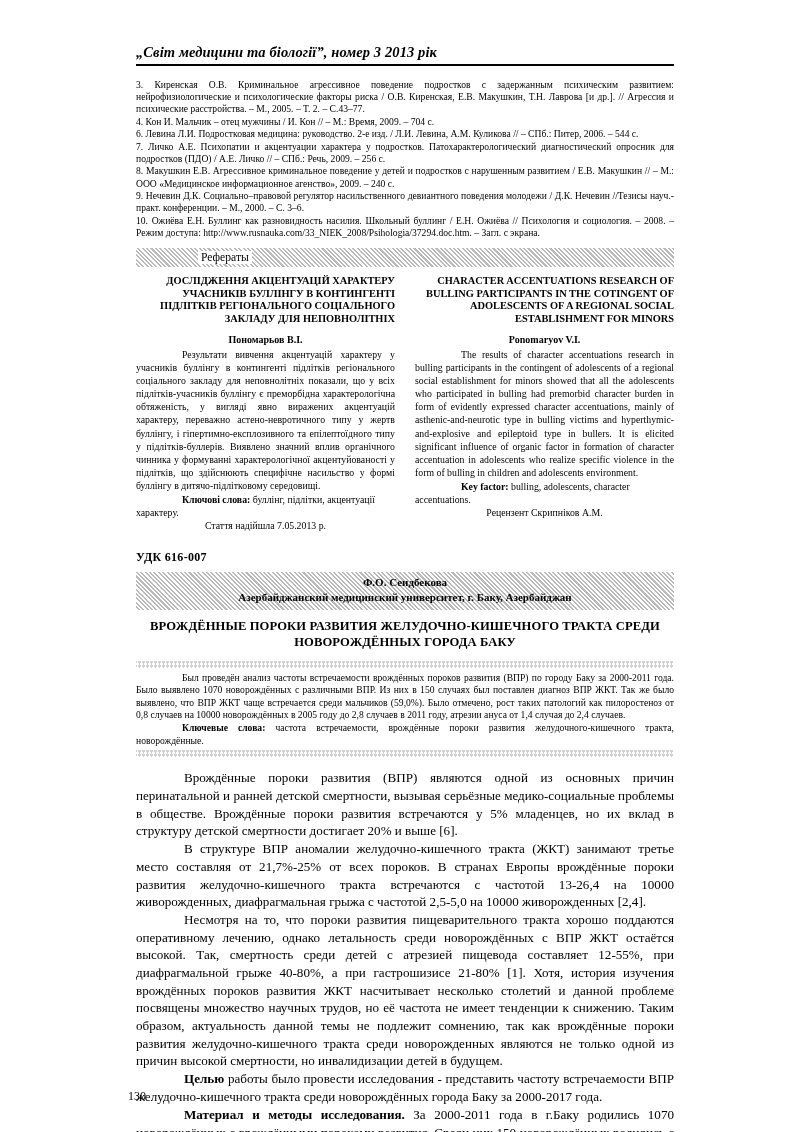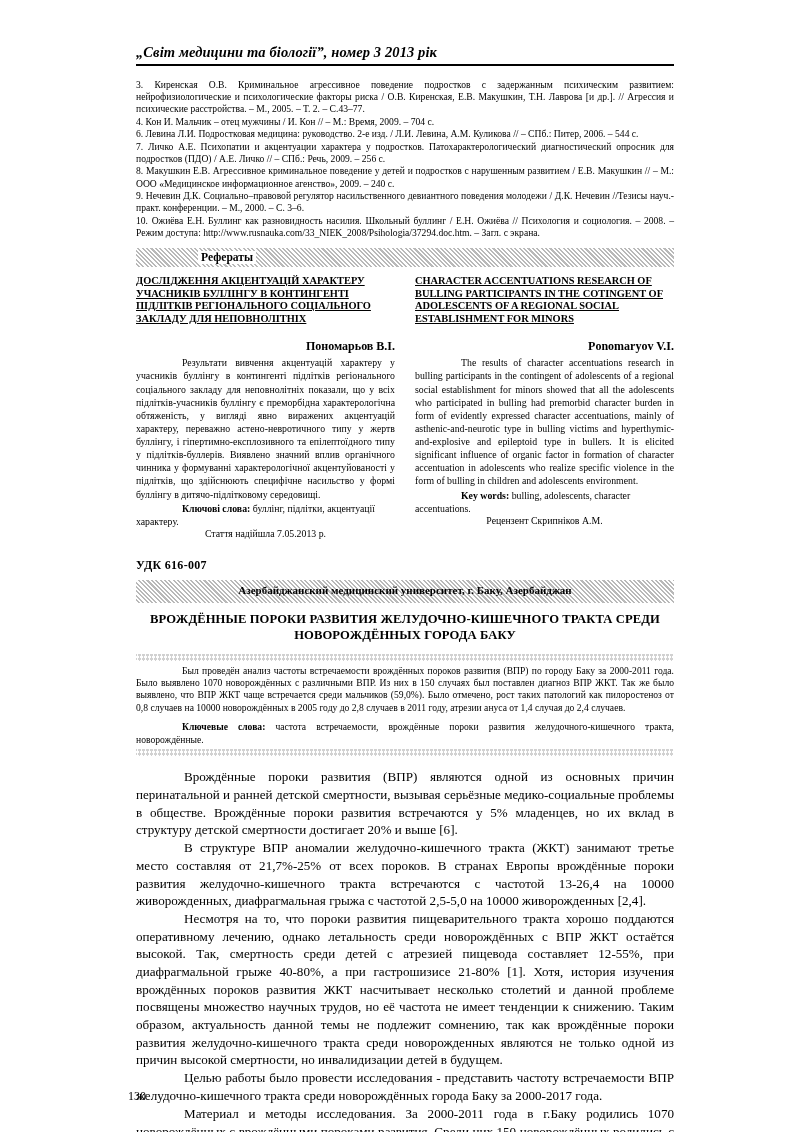--- a/index.html
+++ b/index.html
@@ -54,21 +54,21 @@
       #ffffff 0px, #ffffff 1.6px,
       #b9b9b9 1.6px, #b9b9b9 3.1px
     );
     background-color: #ffffff;
   }
   .referaty-band {
     margin-top: 9px;
     height: 19px;
     line-height: 19px;
     font-size: 11.6px;
-    font-weight: bold;
+    font-weight: normal;
     padding-left: 62px;
     box-sizing: border-box;
     color: #000;
   }
   .referaty-band span {
     background: #ffffff;
     padding: 0 3px;
   }
 
   
@@ -78,30 +78,29 @@
     margin-top: 8px;
   }
   .abs-col {
     width: 50%;
     font-size: 9.8px;
     line-height: 1.3;
   }
   .abs-title {
     font-weight: bold;
     font-size: 10.4px;
-    text-align: left;
+    text-align: right;
     line-height: 1.22;
     text-transform: uppercase;
-    text-decoration: underline;
   }
   .abs-author {
     font-weight: bold;
-    font-size: 12px;
-    text-align: right;
-    margin-top: 13px;
+    font-size: 10px;
+    text-align: center;
+    margin-top: 7px;
   }
   .abs-body {
     text-align: justify;
     text-justify: inter-word;
     text-indent: 46px;
     margin-top: 2px;
     line-height: 1.34;
   }
   .abs-keywords {
     margin-top: 1px;
@@ -165,37 +164,37 @@
   .abs-box .inner {
     padding: 4px 0 3px 0;
   }
   .abs-box p {
     margin: 0;
     text-align: justify;
     text-justify: inter-word;
     text-indent: 46px;
   }
   .abs-box p.kw {
-    margin-top: 7px;
+    margin-top: 1px;
     font-family: Liberation Serif, serif;
   }
 
   
   .body-text {
     margin-top: 12px;
     font-size: 13.1px;
     line-height: 1.345;
   }
   .body-text p {
     margin: 0 0 0.5px 0;
     text-align: justify;
     text-justify: inter-word;
     text-indent: 48px;
   }
-  .body-text b { font-weight: normal; }
+  .body-text b { font-weight: bold; }
 
   
   .folio {
     position: absolute;
     left: 54px;
     bottom: 28px;
     font-size: 12px;
   }
 </style>
 </head>
@@ -231,31 +230,32 @@
         <span>буллінг, підлітки, акцентуації характеру.</span>
       </div>
       <div class="abs-foot">Стаття надійшла 7.05.2013 р.</div>
     </div>
 
     <div class="abs-col">
       <div class="abs-title">CHARACTER ACCENTUATIONS RESEARCH OF BULLING PARTICIPANTS IN THE COTINGENT OF ADOLESCENTS OF A REGIONAL SOCIAL ESTABLISHMENT FOR MINORS</div>
       <div class="abs-author">Ponomaryov V.I.</div>
       <div class="abs-body">The results of character accentuations research in bulling participants in the contingent of adolescents of a regional social establishment for minors showed that all the adolescents who participated in bulling had premorbid character burden in form of evidently expressed character accentuations, mainly of asthenic-and-neurotic type in bulling victims and hyperthymic-and-explosive and epileptoid type in bullers. It is elicited significant influence of organic factor in formation of character accentuation in adolescents who realize specific violence in the form of bulling in children and adolescents environment.</div>
       <div class="abs-keywords">
-        <b>Key words:</b>
+        <b>Key factor:</b>
         <span>bulling, adolescents, character accentuations.</span>
       </div>
       <div class="abs-foot">Рецензент Скрипніков А.М.</div>
     </div>
 
   </div>
 
   <div class="udc">УДК  616-007</div>
 
   <div class="band-hatch author-band">
+    <div><span class="nm">Ф.О. Сеидбекова</span></div>
     <div><span class="aff">Азербайджанский медицинский университет, г. Баку, Азербайджан</span></div>
   </div>
 
   <div class="art-title">ВРОЖДЁННЫЕ ПОРОКИ РАЗВИТИЯ ЖЕЛУДОЧНО-КИШЕЧНОГО ТРАКТА СРЕДИ НОВОРОЖДЁННЫХ ГОРОДА БАКУ</div>
 
   <div class="abs-box">
     <div class="wave"></div>
     <div class="inner">
       <p>Был проведён анализ частоты встречаемости врождённых пороков развития (ВПР) по городу Баку за 2000-2011 года. Было выявлено 1070 новорождённых с различными ВПР. Из них в 150 случаях был поставлен диагноз ВПР ЖКТ. Так же было выявлено, что ВПР ЖКТ чаще встречается среди мальчиков (59,0%). Было отмечено, рост таких патологий как пилоростеноз от 0,8 случаев на 10000 новорождённых в 2005 году до 2,8 случаев в 2011 году, атрезии ануса от 1,4 случая до 2,4 случаев.</p>
       <p class="kw">

